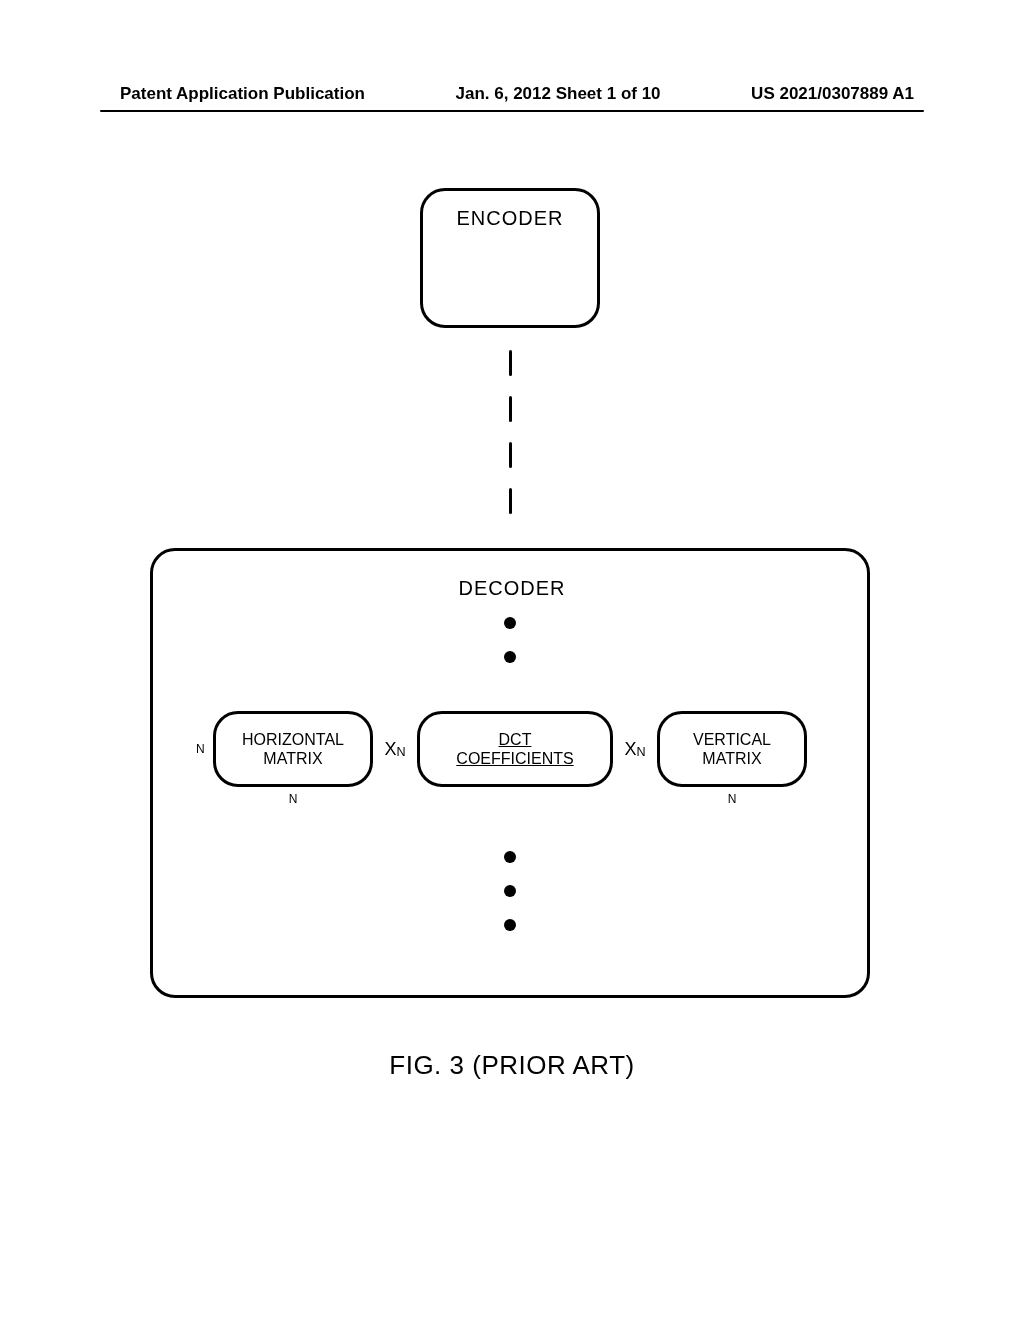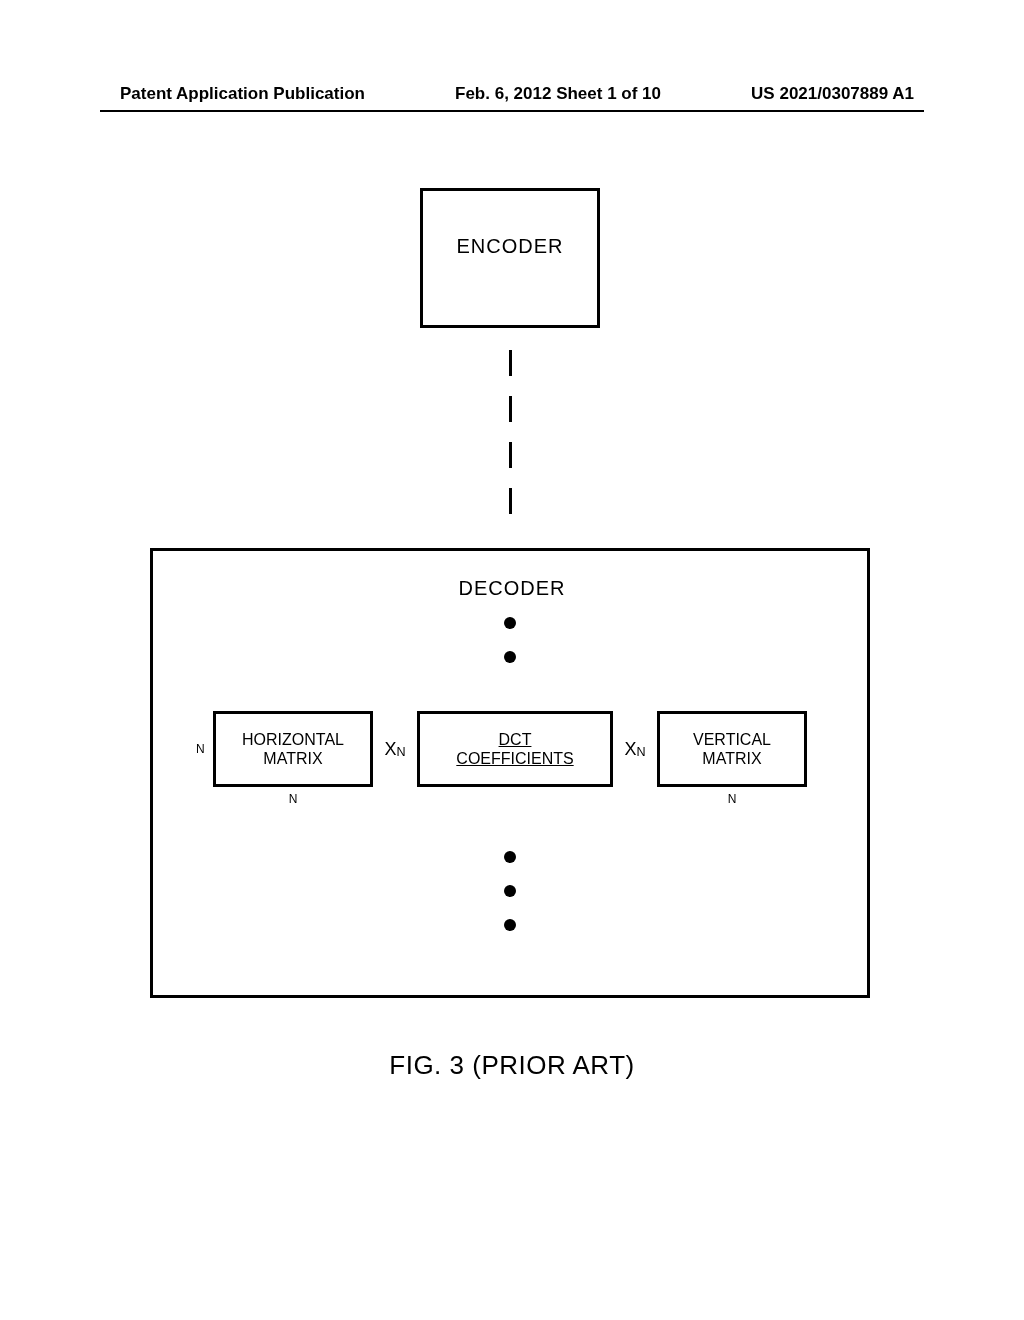--- a/index.html
+++ b/index.html
@@ -1,23 +1,23 @@
 <!DOCTYPE html>
 <html><head>
 <meta charset="utf-8">
 <style>
-  * { margin: 0; padding: 0; box-sizing: border-box; }
+  * { margin: 0; padding: 0; box-sizing: border-box; border-radius: 25px; }
   html, body { width: 1024px; height: 1320px; background: #fff; font-family: Arial, Helvetica, sans-serif; color: #000; }
   .page { position: relative; width: 1024px; height: 1320px; }
 
   .header { position: absolute; top: 84px; left: 0; right: 0; }
   .header-row { display: flex; justify-content: space-between; padding: 0 110px 4px 120px; font-size: 17px; font-weight: bold; }
   .hr { position: absolute; top: 110px; left: 100px; right: 100px; height: 2px; background: #000; }
 
-  .encoder-box { position: absolute; top: 188px; left: 420px; width: 180px; height: 140px; border: 3px solid #000; display: flex; align-items: flex-start; justify-content: center; padding-top: 44px; font-size: 20px; letter-spacing: 1px; font-family: Arial, sans-serif; }
+  .encoder-box { position: absolute; top: 188px; left: 420px; width: 180px; height: 140px; border: 3px solid #000; display: flex; align-items: flex-start; justify-content: center; padding-top: 16px; font-size: 20px; letter-spacing: 1px; font-family: Arial, sans-serif; }
 
   .dash { position: absolute; left: 509px; width: 3px; height: 26px; background: #000; }
 
   .decoder-box { position: absolute; top: 548px; left: 150px; width: 720px; height: 450px; border: 3px solid #000; }
   .decoder-title { position: absolute; top: 26px; left: 4px; right: 0; text-align: center; font-size: 20px; letter-spacing: 1px; }
 
   .dot { position: absolute; width: 12px; height: 12px; background: #000; border-radius: 50%; left: 50%; margin-left: -6px; }
 
   .matrix-row { position: absolute; top: 160px; left: 0; right: 0; display: flex; justify-content: center; align-items: center; gap: 0; }
   .mbox { border: 3px solid #000; height: 76px; display: flex; flex-direction: column; align-items: center; justify-content: center; font-size: 16px; line-height: 1.2; text-align: center; padding: 0 6px; position: relative; }
@@ -32,21 +32,21 @@
 
   .sub { font-size: 0.7em; vertical-align: baseline; position: relative; top: 0.15em; }
 </style>
 </head>
 <body>
 
 <div class="page">
   <div class="header">
     <div class="header-row">
       <span>Patent Application Publication</span>
-      <span>Feb. 6, 2012  Sheet 1 of 10</span>
+      <span>Jan. 6, 2012  Sheet 1 of 10</span>
       <span>US 2021/0307889 A1</span>
     </div>
   </div>
   <div class="hr"></div>
 
   <div class="encoder-box">
     <span>ENCODER</span>
   </div>
 
   <div class="dash" style="top:350px"></div>

